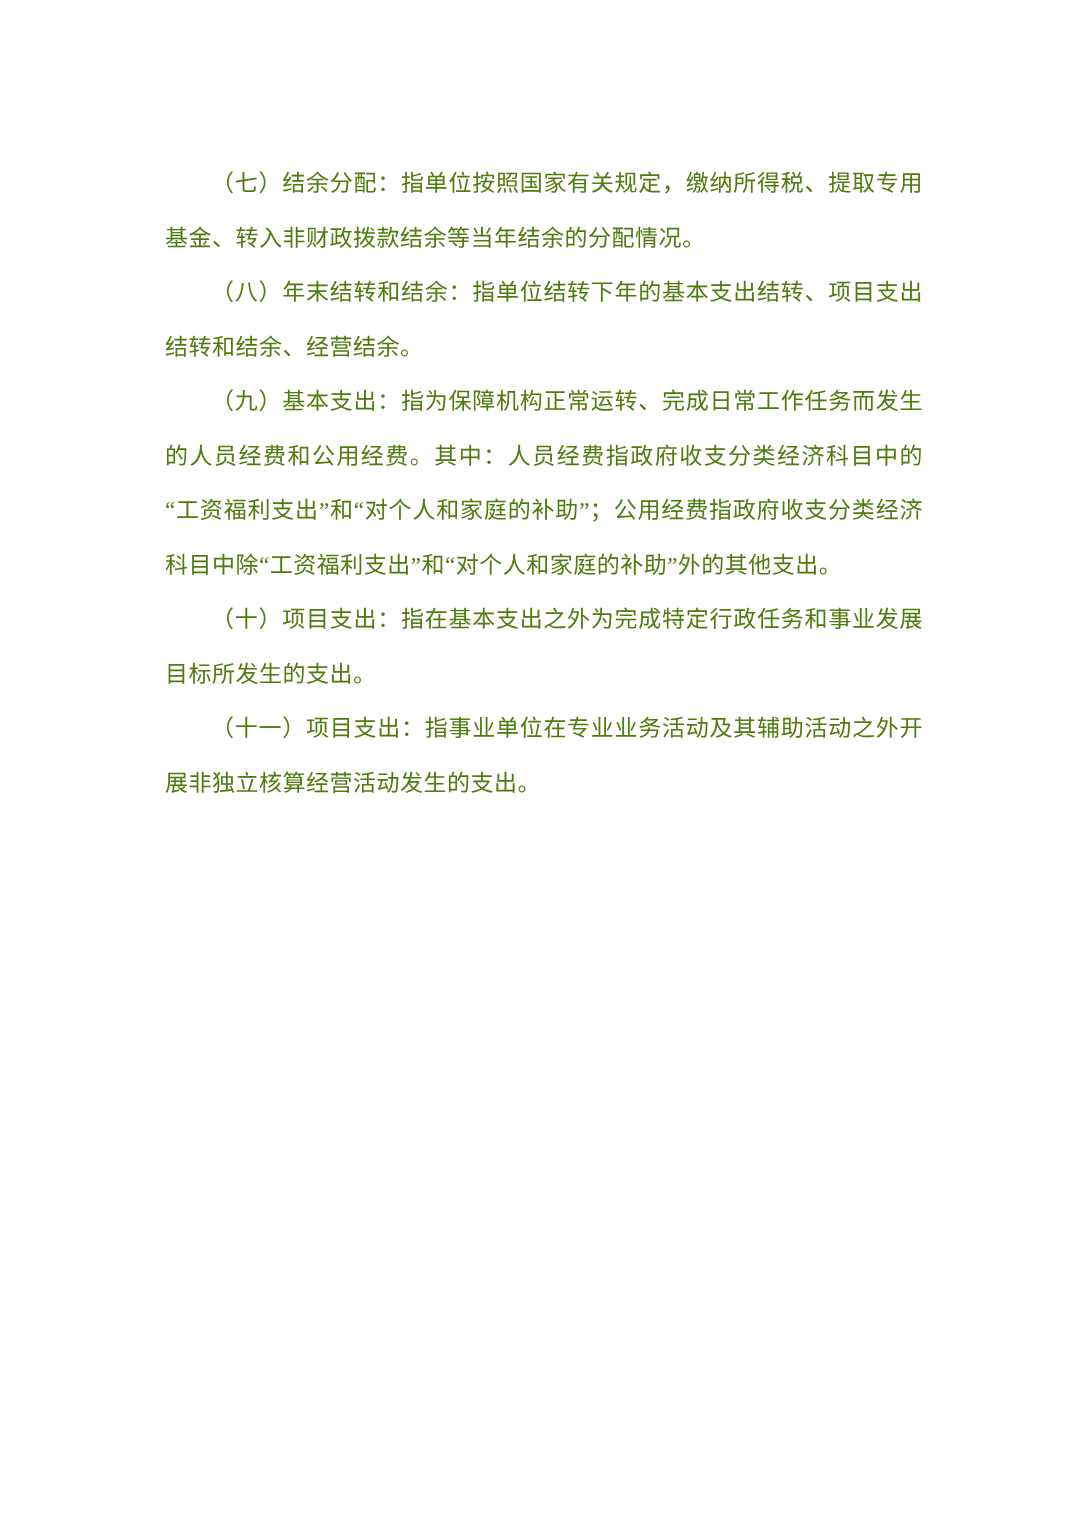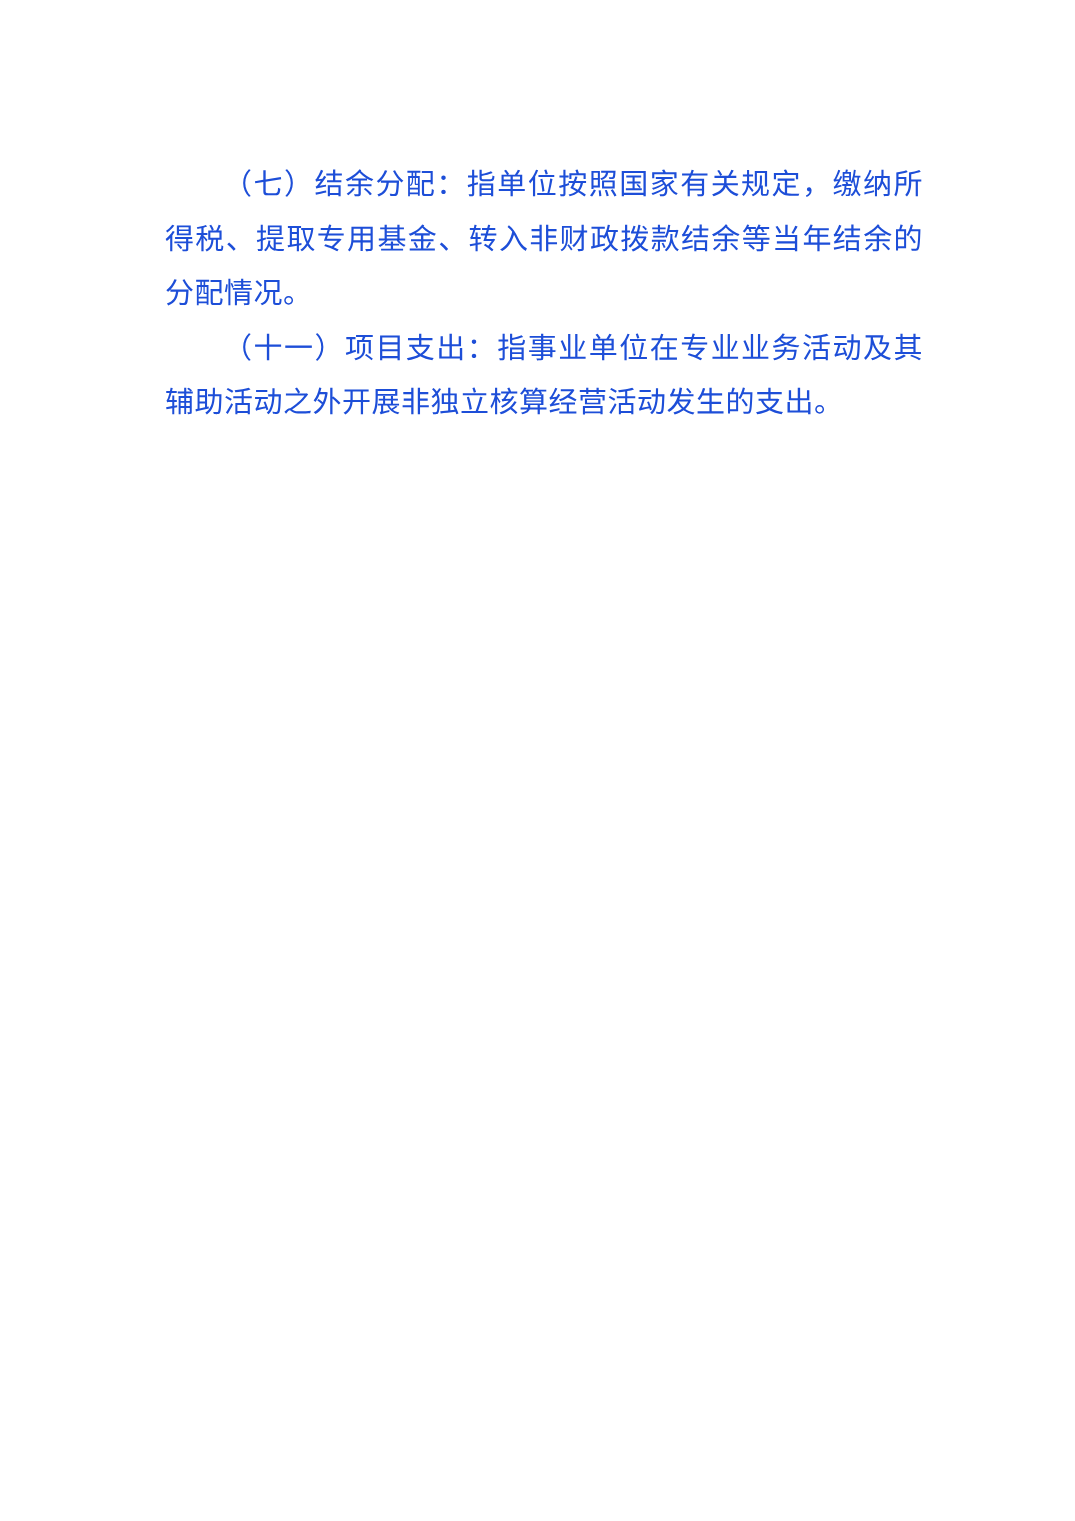--- a/index.html
+++ b/index.html
@@ -14,36 +14,39 @@
     margin: 0 auto;
     background: #ffffff;
     overflow: hidden;
   }
   .text-block {
     position: absolute;
     top: 157px;
     left: 165px;
     width: 758px;
     font-family: "Liberation Serif", "DejaVu Serif", serif;
-    font-size: 29px;
+    font-size: 23px;
     line-height: 54.5px;
-    color: #1d4ed8;
+    color: #4d7c0f;
     letter-spacing: 0.5px;
   }
   .text-block p {
     margin: 0;
     padding: 0;
     text-indent: 2em;
     text-align: justify;
     text-justify: inter-ideograph;
     word-break: break-all;
     overflow-wrap: break-word;
   }
 </style>
 </head>
 <body>
 
 <div class="page">
   <div class="text-block">
     <p>（七）结余分配：指单位按照国家有关规定，缴纳所得税、提取专用基金、转入非财政拨款结余等当年结余的分配情况。</p>
+    <p>（八）年末结转和结余：指单位结转下年的基本支出结转、项目支出结转和结余、经营结余。</p>
+    <p>（九）基本支出：指为保障机构正常运转、完成日常工作任务而发生的人员经费和公用经费。其中：人员经费指政府收支分类经济科目中的“工资福利支出”和“对个人和家庭的补助”；公用经费指政府收支分类经济科目中除“工资福利支出”和“对个人和家庭的补助”外的其他支出。</p>
+    <p>（十）项目支出：指在基本支出之外为完成特定行政任务和事业发展目标所发生的支出。</p>
     <p>（十一）项目支出：指事业单位在专业业务活动及其辅助活动之外开展非独立核算经营活动发生的支出。</p>
   </div>
 </div>
 
 </body></html>

